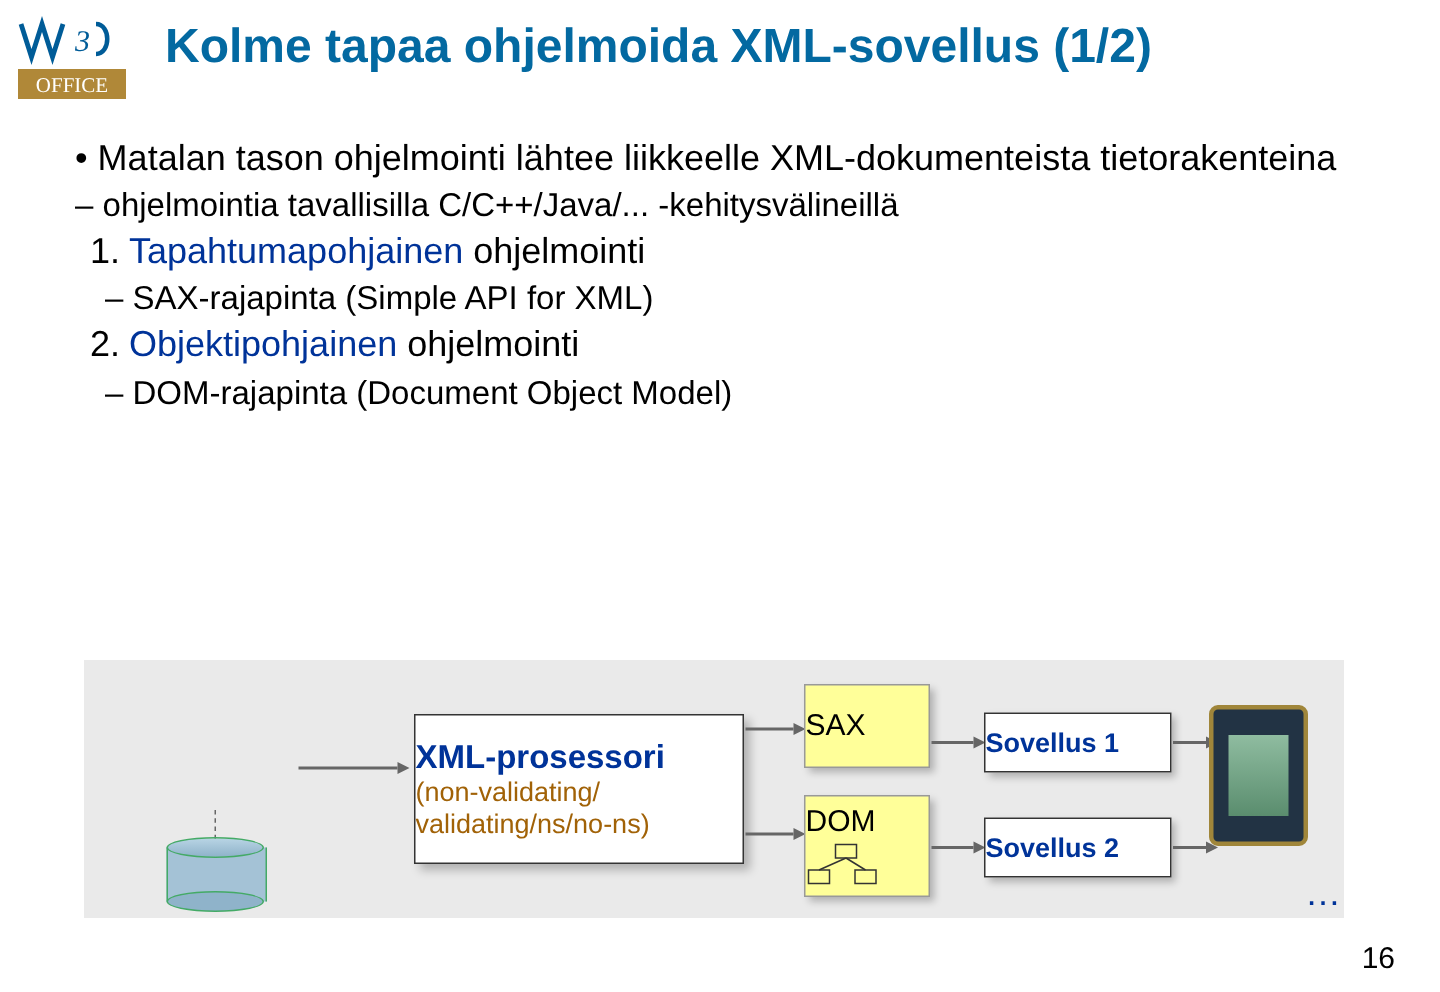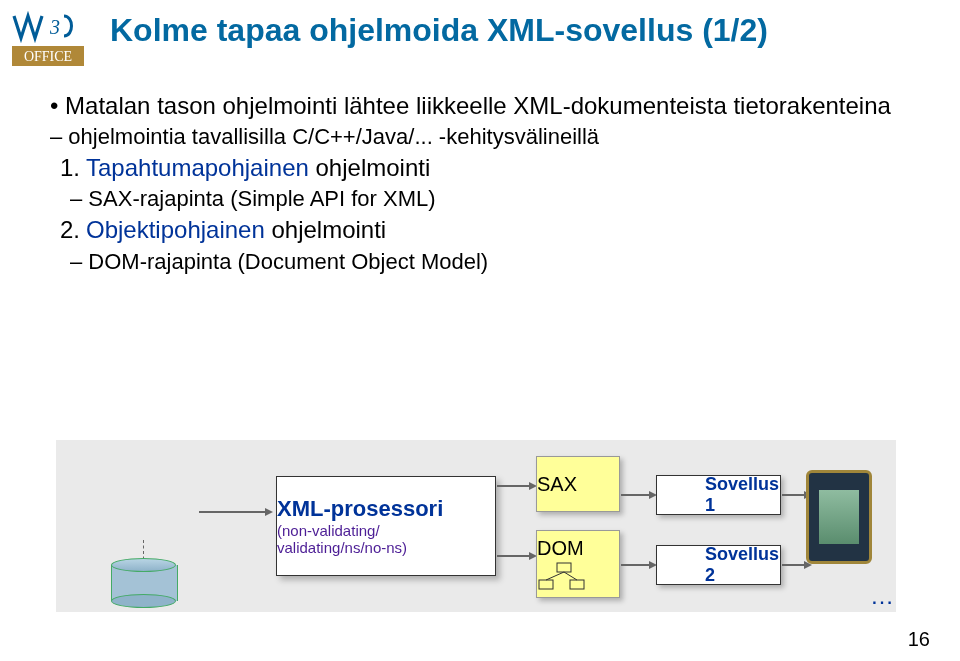--- a/index.html
+++ b/index.html
@@ -141,22 +141,22 @@
     background: #fff;
     border: 1px solid #333;
     box-shadow: 4px 4px 6px rgba(0,0,0,0.25);
   }
   .proc-title {
     font-size: 22px;
     color: #003399;
     font-weight: bold;
   }
   .proc-sub {
-    font-size: 15px;
-    color: #4c1d95;
+    font-size: 18px;
+    color: #a16207;
   }
   .sax-box, .dom-box {
     left: 480px;
     width: 84px;
     background: #ffff99;
     border: 1px solid #999;
     box-shadow: 3px 3px 5px rgba(0,0,0,0.25);
     font-size: 20px;
     color: #000;
   }
@@ -166,21 +166,20 @@
   .sov-box {
     left: 600px;
     width: 125px;
     height: 40px;
     background: #fff;
     border: 1px solid #333;
     box-shadow: 3px 3px 5px rgba(0,0,0,0.25);
     font-size: 18px;
     color: #003399;
     font-weight: bold;
-    padding-left: 48px;
   }
   .sov1 { top: 35px; }
   .sov2 { top: 105px; }
   .phone-box {
     position: absolute;
     right: 24px;
     top: 30px;
     width: 60px;
     height: 88px;
     border: 3px solid #a0863a;

